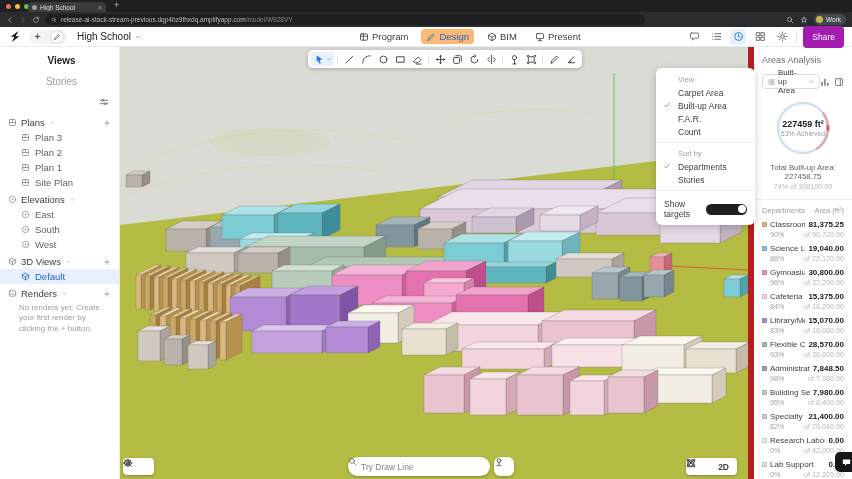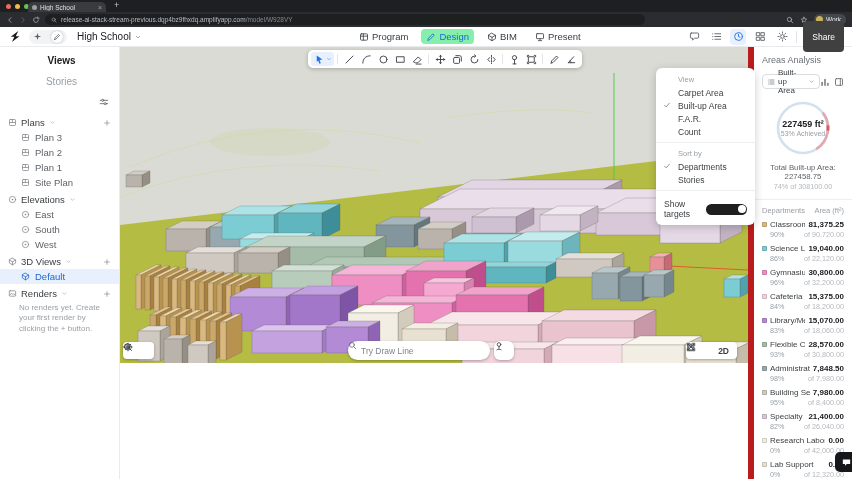--- a/index.html
+++ b/index.html
@@ -23,44 +23,44 @@
   .avatar{width:7px;height:7px;border-radius:50%;background:#c9b458;}
   .profile span{font-size:6.5px;color:#e8eaed;}
 
   
   .appheader{height:20px;background:#fff;display:flex;align-items:center;padding:0 8px;border-bottom:1px solid #e8eaed;position:relative;}
   .aipill{width:38px;height:14px;background:#f1f3f4;border-radius:8px;display:flex;align-items:center;justify-content:space-around;margin-left:8px;}
   .penslot{width:12px;height:12px;background:#fff;border-radius:50%;box-shadow:0 0 2px rgba(0,0,0,.3);display:flex;align-items:center;justify-content:center;color:#3c4043;}
   .title{margin-left:10px;font-size:10px;color:#202124;display:flex;gap:3px;align-items:center;}
   .centernav{position:absolute;left:354px;display:flex;align-items:center;gap:8px;font-size:9.5px;color:#3c4043;}
   .navbtn{display:flex;align-items:center;gap:3px;padding:2px 5px;border-radius:4px;}
-  .navbtn.active{background:#86efac;color:#1967d2;text-align:center;}
+  .navbtn.active{background:#fdba74;color:#1967d2;text-align:center;}
   .rightnav{margin-left:auto;display:flex;align-items:center;gap:6px;color:#5f6368;}
   .iconbtn{width:16px;height:16px;display:flex;align-items:center;justify-content:center;border-radius:4px;}
   .iconbtn.active{background:#e8f0fe;color:#1a73e8;}
   .hdiv{width:1px;height:12px;background:#e3e3e3;}
-  .share{height:31px;background:#404040;color:#fff;font-size:8.5px;border-radius:4px;display:flex;align-items:center;padding:0 9px;}
+  .share{height:22px;background:#a21caf;color:#fff;font-size:8.5px;border-radius:4px;display:flex;align-items:center;padding:0 9px;}
 
   
   .main{display:flex;height:432px;}
   .sidebar{width:120px;background:#fff;border-right:1px solid #e8eaed;flex:0 0 auto;}
   .sidetabs{display:flex;align-items:center;padding:8px 10px 6px 14px;gap:10px;flex-direction:column;}
   .stab{font-size:10px;color:#9aa0a6;}
   .stab.active{color:#202124;font-weight:bold;}
   .sfilter{margin-left:auto;color:#5f6368;display:flex;}
   .sechead{display:flex;align-items:center;height:15px;padding:0 8px;color:#3c4043;gap:4px;font-size:9.5px;margin-top:2px;}
   .secchev{color:#9aa0a6;display:flex;}
   .secplus{margin-left:auto;color:#80868b;display:flex;}
   .sicon{color:#80868b;display:flex;}
   .sitem{display:flex;align-items:center;height:15px;padding-left:21px;gap:5px;color:#5f6368;font-size:9.5px;}
   .sitem.active{background:#e8f0fe;color:#1967d2;}
   .sitem.active .sicon{color:#1967d2;}
   .sempty{padding:2px 10px 0 19px;font-size:8px;color:#9aa0a6;line-height:1.3;}
 
-  .viewport{position:relative;width:628px;height:316px;overflow:hidden;background:#6d28d9;}
+  .viewport{position:relative;width:628px;height:432px;overflow:hidden;background:#6d28d9;}
   .viewport svg{position:absolute;left:0;top:0;}
   .vpill{position:absolute;background:#fff;border-radius:4px;box-shadow:0 1px 3px rgba(0,0,0,.28);display:flex;align-items:center;color:#3c4043;}
   #pill-left{left:3px;bottom:4px;height:17px;padding:0 7px;gap:8px;}
   #searchbar{left:228px;bottom:3px;width:142px;height:19px;border-radius:10px;padding:0 7px;gap:4px;color:#5f6368;}
   #searchbar input{border:none;outline:none;font-size:8.5px;width:100%;color:#202124;background:transparent;}
   #searchbar input::placeholder{color:#80868b;}
   #ai-nav{left:374px;bottom:3px;width:20px;height:19px;border-radius:6px;justify-content:center;}
   #pill-right{right:11px;bottom:4px;height:17px;padding:0 8px;gap:8px;}
   .twod{font-size:8.5px;font-weight:bold;color:#3c4043;}
 

